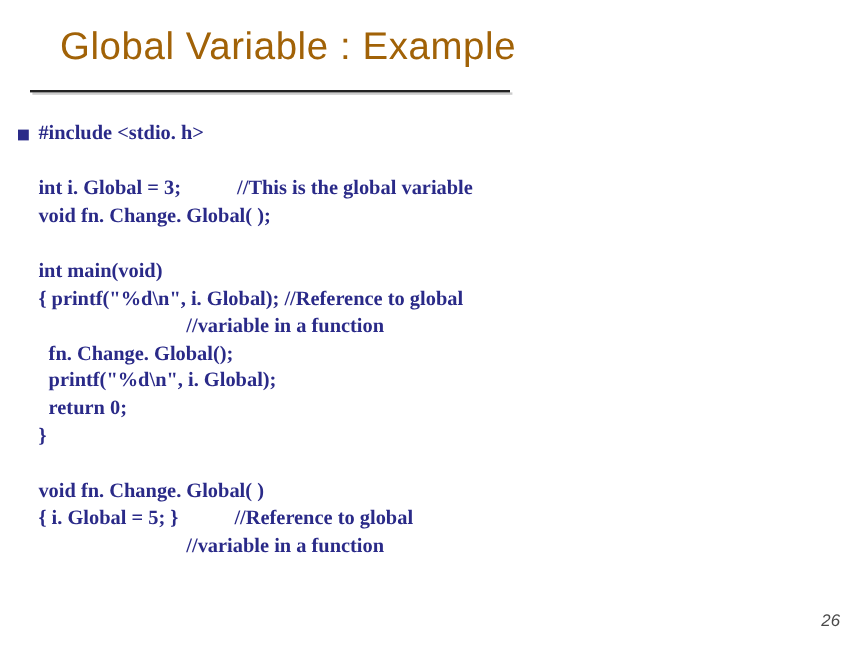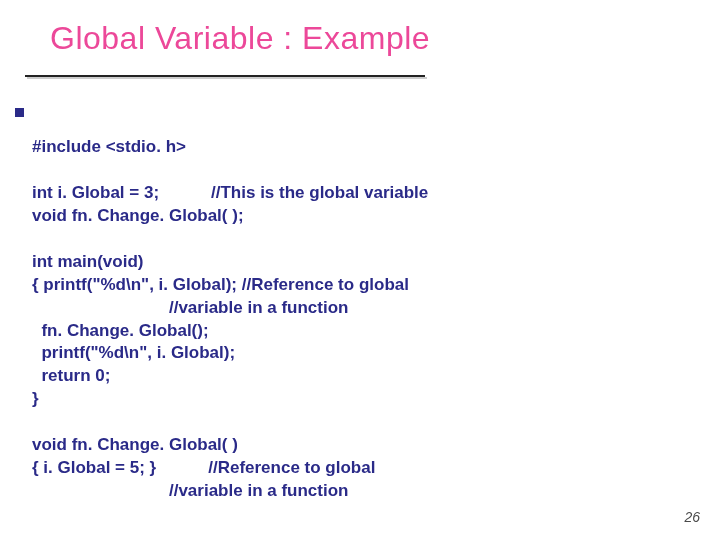--- a/index.html
+++ b/index.html
@@ -12,21 +12,21 @@
     overflow: hidden;
     position: relative;
   }
   .title {
     position: absolute;
     left: 50px;
     top: 20px;
     font-family: "Verdana", "Arial", sans-serif;
     font-size: 32px;
     font-weight: 400;
-    color: #ec4899;
+    color: #a16207;
     letter-spacing: 0.5px;
   }
   .title-line-wrap {
     position: absolute;
     left: 25px;
     top: 75px;
     width: 400px;
     height: 6px;
   }
   .title-line-shadow {
@@ -58,27 +58,26 @@
     left: 2px; top: 2px;
     width: 9px; height: 9px;
     background: rgba(0,0,0,0.15);
     z-index: -1;
   }
 
   .code {
     position: absolute;
     left: 32px;
     top: 100px;
-    font-family: Liberation Sans, sans-serif;
+    font-family: Liberation Serif, serif;
     font-size: 17px;
     font-weight: bold;
     color: #2a2a88;
     white-space: pre;
     line-height: 1.35;
-    margin-top: 36px;
   }
 
   .pagenum {
     position: absolute;
     right: 20px;
     bottom: 15px;
     font-family: "Arial", sans-serif;
     font-size: 14px;
     color: #4a4a4a;
     font-style: italic;

